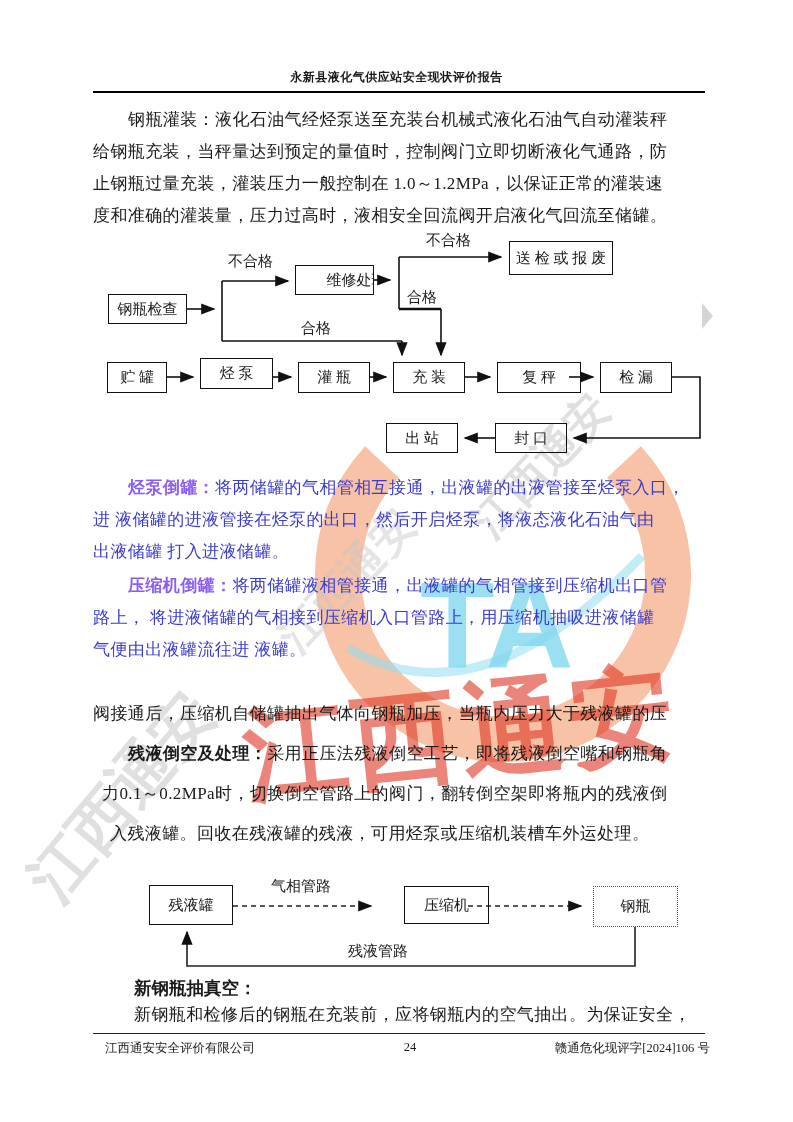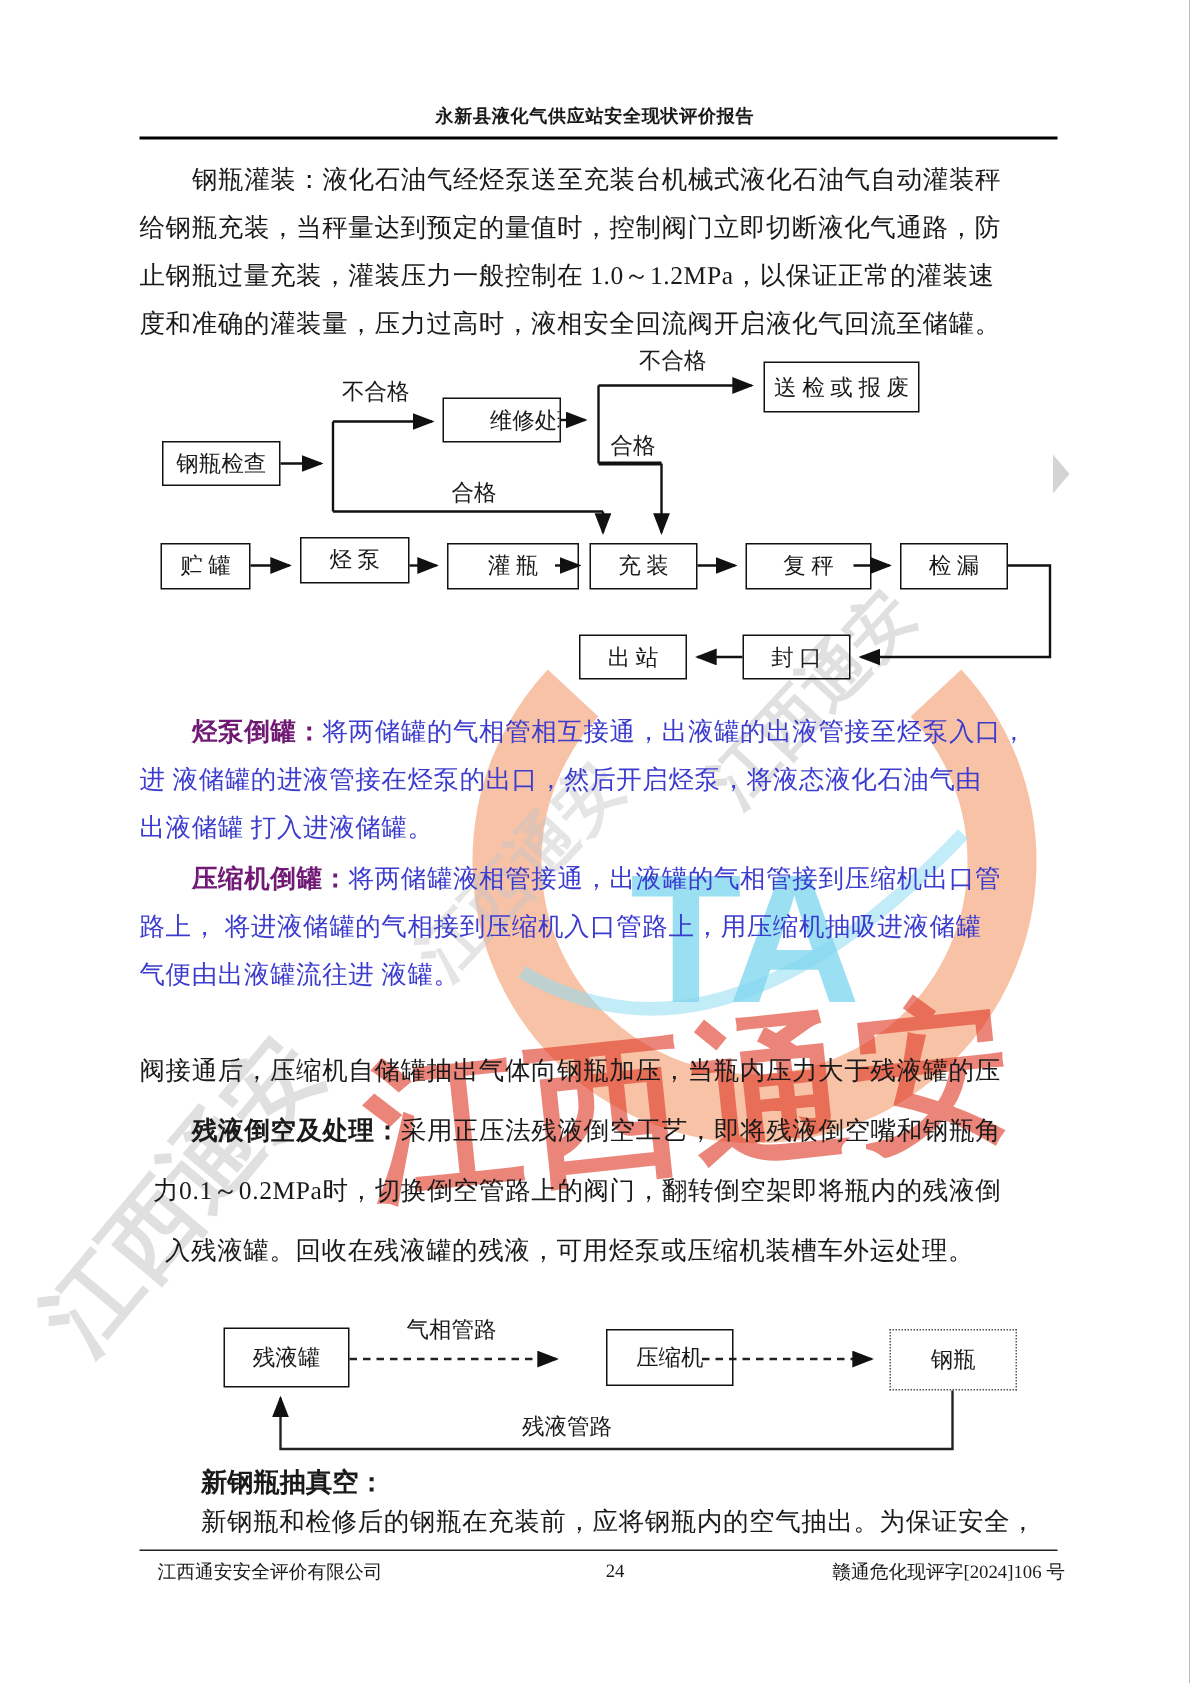--- a/index.html
+++ b/index.html
@@ -22,21 +22,21 @@
   .footer-right{position:absolute;right:83px;top:1040px;font-size:12.5px;}
 
   
   .para{position:absolute;left:93px;width:616px;font-size:17px;letter-spacing:0.4px;}
   .para .ln{display:block;height:32px;line-height:32px;white-space:nowrap;}
   .para.residual .ln{height:40px;line-height:40px;}
   .indent{padding-left:35px;}
   .off9{padding-left:9px;}
   .off17{padding-left:17px;}
   .blue{color:#3b3bce;}
-  .blue .hd{color:#701a75;font-weight:bold;}
+  .blue .hd{color:#8b5cf6;font-weight:bold;}
   .hd{font-weight:bold;}
   .vac-head{position:absolute;left:134px;top:976px;font-size:17.5px;font-weight:bold;}
   .vac-line{position:absolute;left:134px;top:1000px;font-size:17px;letter-spacing:0.4px;height:30px;line-height:30px;white-space:nowrap;}
 
   
   .fcbox{position:absolute;border:1.6px solid #111;background:rgba(255,255,255,0.0);
     display:flex;align-items:center;justify-content:center;
     font-size:15px;white-space:nowrap;overflow:hidden;box-sizing:border-box;}
   .fcbox.dotted{border:1.6px dotted #555;}
   .fclabel{position:absolute;font-size:15px;white-space:nowrap;}
@@ -109,21 +109,21 @@
       </div>
     <div class="fcbox" style="left:509px;top:241px;width:104px;height:34px;">
         <span>送 检 或 报 废</span>
       </div>
     <div class="fcbox" style="left:107px;top:362px;width:60px;height:31px;">
         <span>贮 罐</span>
       </div>
     <div class="fcbox" style="left:200px;top:358px;width:73px;height:31px;">
         <span>烃 泵</span>
       </div>
-    <div class="fcbox" style="left:298px;top:362px;width:88px;height:31px;">
+    <div class="fcbox" style="left:298px;top:362px;width:72px;height:31px;">
         <span>灌 瓶</span>
       </div>
     <div class="fcbox" style="left:393px;top:362px;width:72px;height:31px;">
         <span>充 装</span>
       </div>
     <div class="fcbox" style="left:497px;top:362px;width:84px;height:31px;">
         <span>复 秤</span>
       </div>
     <div class="fcbox" style="left:600px;top:362px;width:72px;height:31px;">
         <span>检 漏</span>

